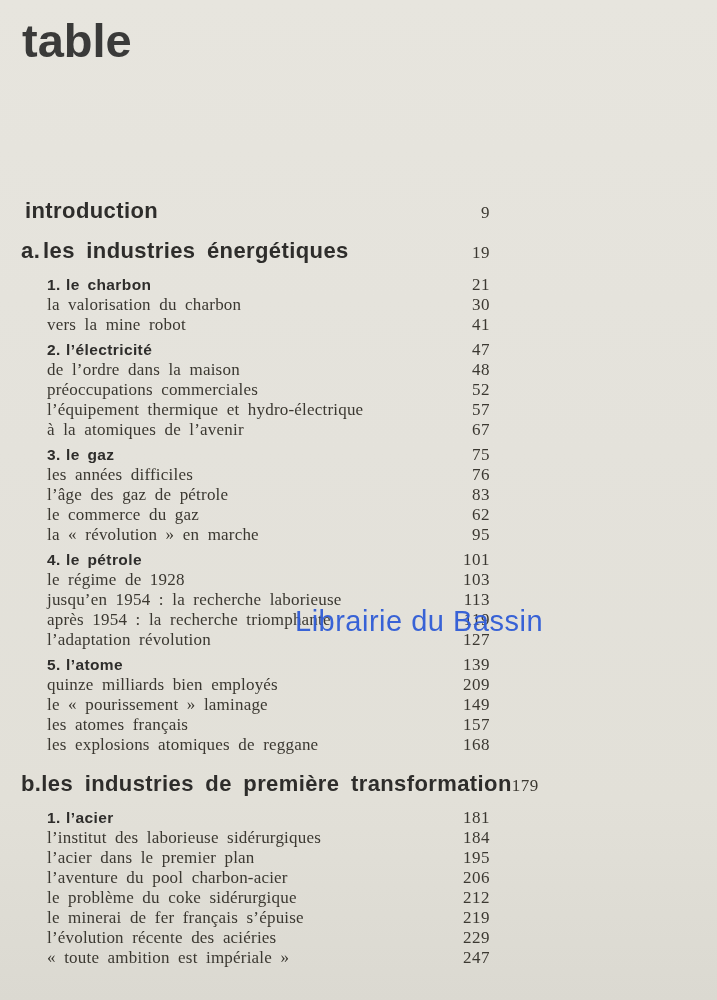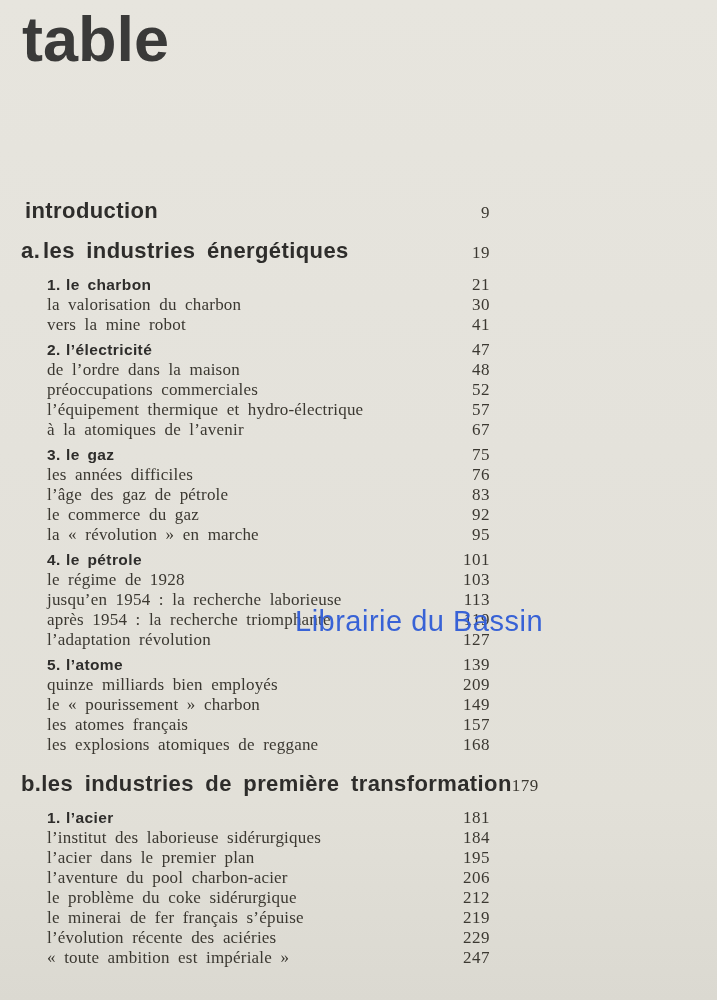--- a/index.html
+++ b/index.html
@@ -9,25 +9,25 @@
     background: #e3e1da;
   }
   .page {
     position: relative;
     width: 717px; height: 1000px;
     overflow: hidden;
     background: linear-gradient(180deg, #e7e5de 0%, #e4e2db 45%, #e2e0d8 80%, #dbd9d1 100%);
   }
   .title {
     position: absolute;
-    left: 22px; top: 8px;
+    left: 22px; top: 17px;
     margin: 0;
     font-family: "Liberation Sans", sans-serif;
     font-weight: 700;
-    font-size: 63px;
+    font-size: 47px;
     line-height: 1;
     letter-spacing: 0px;
     color: #3a3a39;
   }
   .toc {
     position: absolute;
     left: 21px; top: 200px;
     width: 469px;
   }
   .row {
@@ -156,21 +156,21 @@
       <div class="row item">
         <span class="label">les années difficiles</span>
         <span class="page-num">76</span>
       </div>
       <div class="row item">
         <span class="label">l’âge des gaz de pétrole</span>
         <span class="page-num">83</span>
       </div>
       <div class="row item">
         <span class="label">le commerce du gaz</span>
-        <span class="page-num">92</span>
+        <span class="page-num">62</span>
       </div>
       <div class="row item">
         <span class="label">la « révolution » en marche</span>
         <span class="page-num">95</span>
       </div>
       <div class="row section">
         <span class="prefix">4.</span>
         <span class="label">le pétrole</span>
         <span class="page-num">101</span>
       </div>
@@ -193,21 +193,21 @@
       <div class="row section">
         <span class="prefix">5.</span>
         <span class="label">l’atome</span>
         <span class="page-num">139</span>
       </div>
       <div class="row item">
         <span class="label">quinze milliards bien employés</span>
         <span class="page-num">209</span>
       </div>
       <div class="row item">
-        <span class="label">le « pourissement » charbon</span>
+        <span class="label">le « pourissement » laminage</span>
         <span class="page-num">149</span>
       </div>
       <div class="row item">
         <span class="label">les atomes français</span>
         <span class="page-num">157</span>
       </div>
       <div class="row item">
         <span class="label">les explosions atomiques de reggane</span>
         <span class="page-num">168</span>
       </div>

